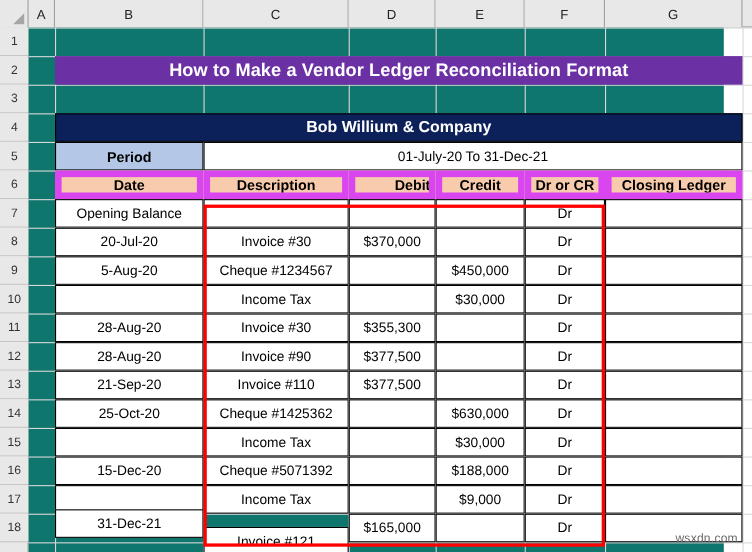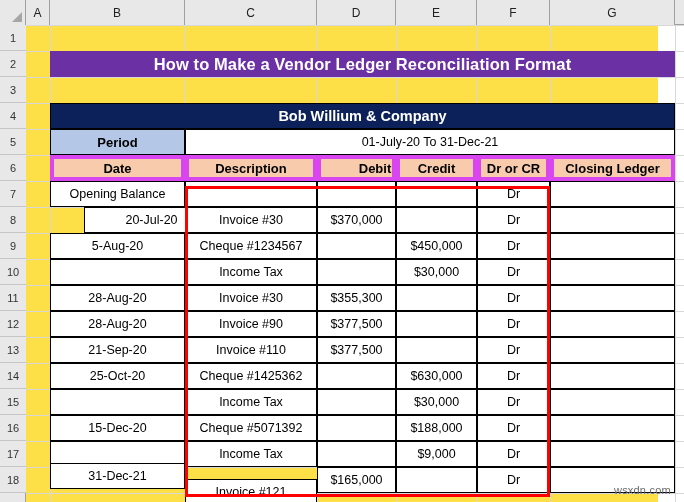--- a/index.html
+++ b/index.html
@@ -73,21 +73,21 @@
     font-size: 11px;
     color: #333;
   }
 
   
   .grid-surface {
     position: absolute;
     left: 26px; top: 25px;
     width: 632px;
     height: 477px;
-    background: #fde047;
+    background: #0f766e;
   }
   .gridline-v {
     position: absolute;
     top: 0;
     width: 1px;
     height: 477px;
     background: #d8d8d8;
   }
   .gridline-h {
     position: absolute;
@@ -132,21 +132,21 @@
     background: #ffffff;
     color: #000000;
     font-size: 12.5px;
     border: 1px solid #000000;
   }
   .th {
     background: #F8CBAD;
     color: #000000;
     font-size: 13px;
     font-weight: bold;
-    border: 4px solid #d946ef;
+    border: 6px solid #d946ef;
   }
   .td {
     background: #ffffff;
     color: #000000;
     font-size: 12.5px;
     border: 1px solid #000000;
   }
 
   
   .selection-box {
@@ -245,21 +245,21 @@
         <div class="cell c-center th" style="left: 291px; top: 130px; width: 79px; height: 26px; padding-left: 37px;">Debit</div>
         <div class="cell c-center th" style="left: 370px; top: 130px; width: 81px; height: 26px;">Credit</div>
         <div class="cell c-center th" style="left: 451px; top: 130px; width: 73px; height: 26px;">Dr or CR</div>
         <div class="cell c-center th" style="left: 524px; top: 130px; width: 125px; height: 26px;">Closing Ledger</div>
         <div class="cell c-center td" style="left: 24px; top: 156px; width: 135px; height: 26px;">Opening Balance</div>
         <div class="cell c-center td" style="left: 159px; top: 156px; width: 132px; height: 26px;"></div>
         <div class="cell c-center td" style="left: 291px; top: 156px; width: 79px; height: 26px;"></div>
         <div class="cell c-center td" style="left: 370px; top: 156px; width: 81px; height: 26px;"></div>
         <div class="cell c-center td" style="left: 451px; top: 156px; width: 73px; height: 26px;">Dr</div>
         <div class="cell c-center td" style="left: 524px; top: 156px; width: 125px; height: 26px;"></div>
-        <div class="cell c-center td" style="left: 24px; top: 182px; width: 135px; height: 26px; margin-left: 34px;">20-Jul-20</div>
+        <div class="cell c-center td" style="left: 24px; top: 182px; width: 135px; height: 26px;">20-Jul-20</div>
         <div class="cell c-center td" style="left: 159px; top: 182px; width: 132px; height: 26px;">Invoice #30</div>
         <div class="cell c-center td" style="left: 291px; top: 182px; width: 79px; height: 26px;">$370,000</div>
         <div class="cell c-center td" style="left: 370px; top: 182px; width: 81px; height: 26px;"></div>
         <div class="cell c-center td" style="left: 451px; top: 182px; width: 73px; height: 26px;">Dr</div>
         <div class="cell c-center td" style="left: 524px; top: 182px; width: 125px; height: 26px;"></div>
         <div class="cell c-center td" style="left: 24px; top: 208px; width: 135px; height: 26px;">5-Aug-20</div>
         <div class="cell c-center td" style="left: 159px; top: 208px; width: 132px; height: 26px;">Cheque #1234567</div>
         <div class="cell c-center td" style="left: 291px; top: 208px; width: 79px; height: 26px;"></div>
         <div class="cell c-center td" style="left: 370px; top: 208px; width: 81px; height: 26px;">$450,000</div>
         <div class="cell c-center td" style="left: 451px; top: 208px; width: 73px; height: 26px;">Dr</div>

